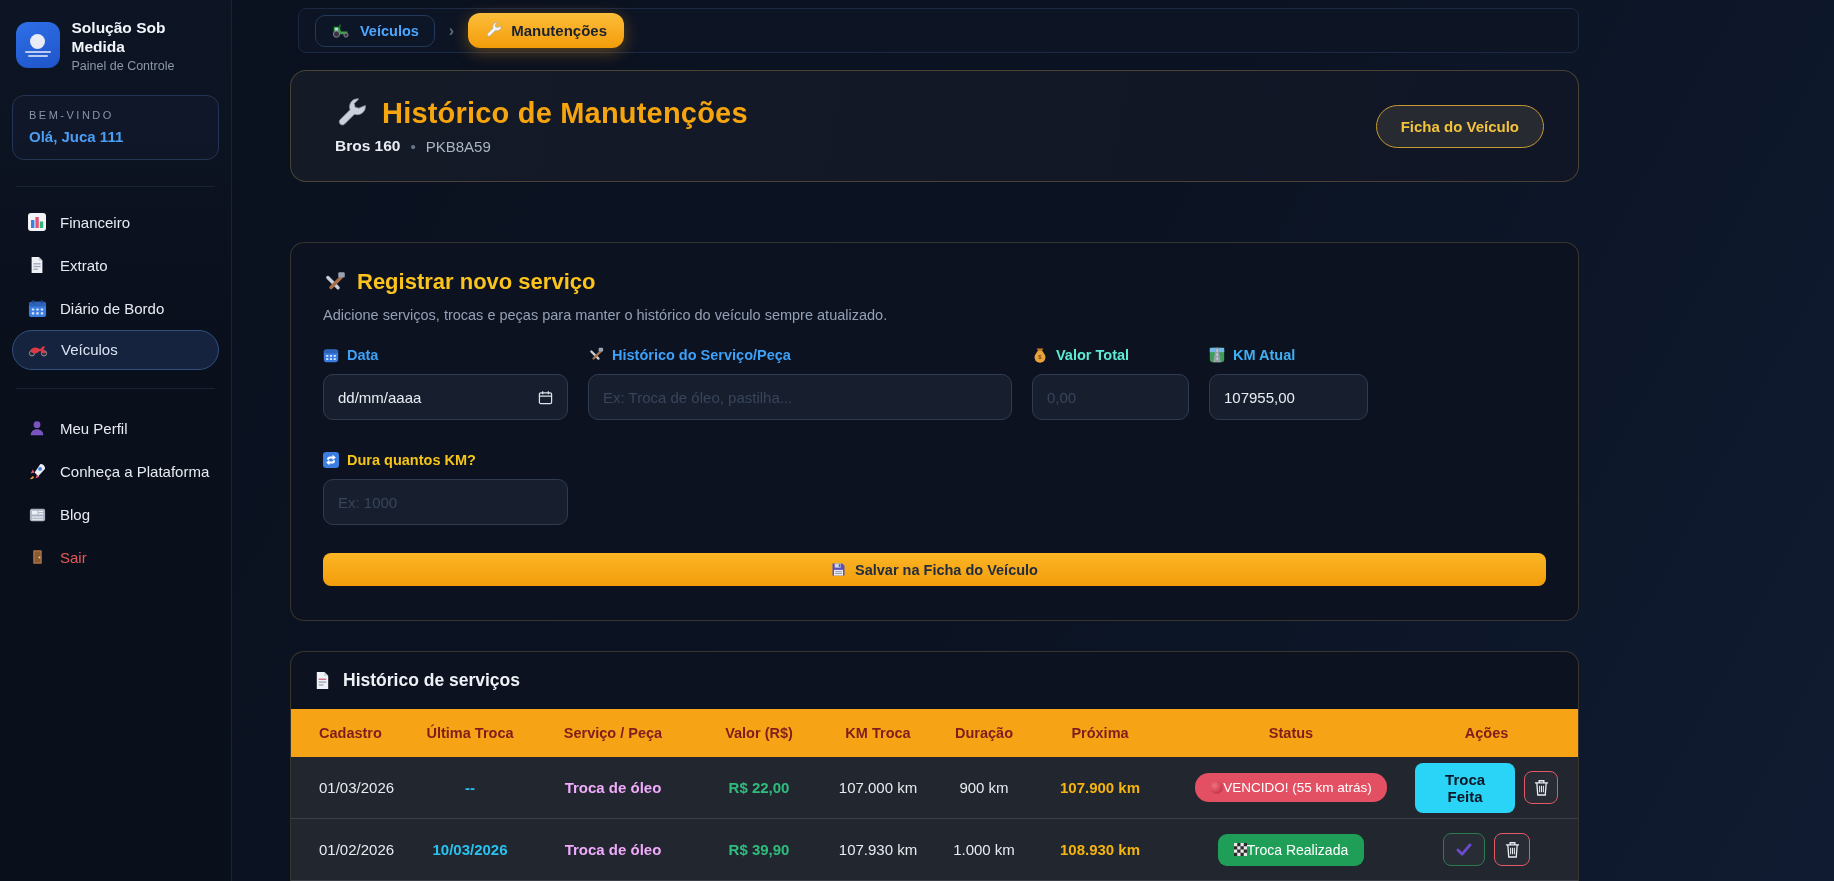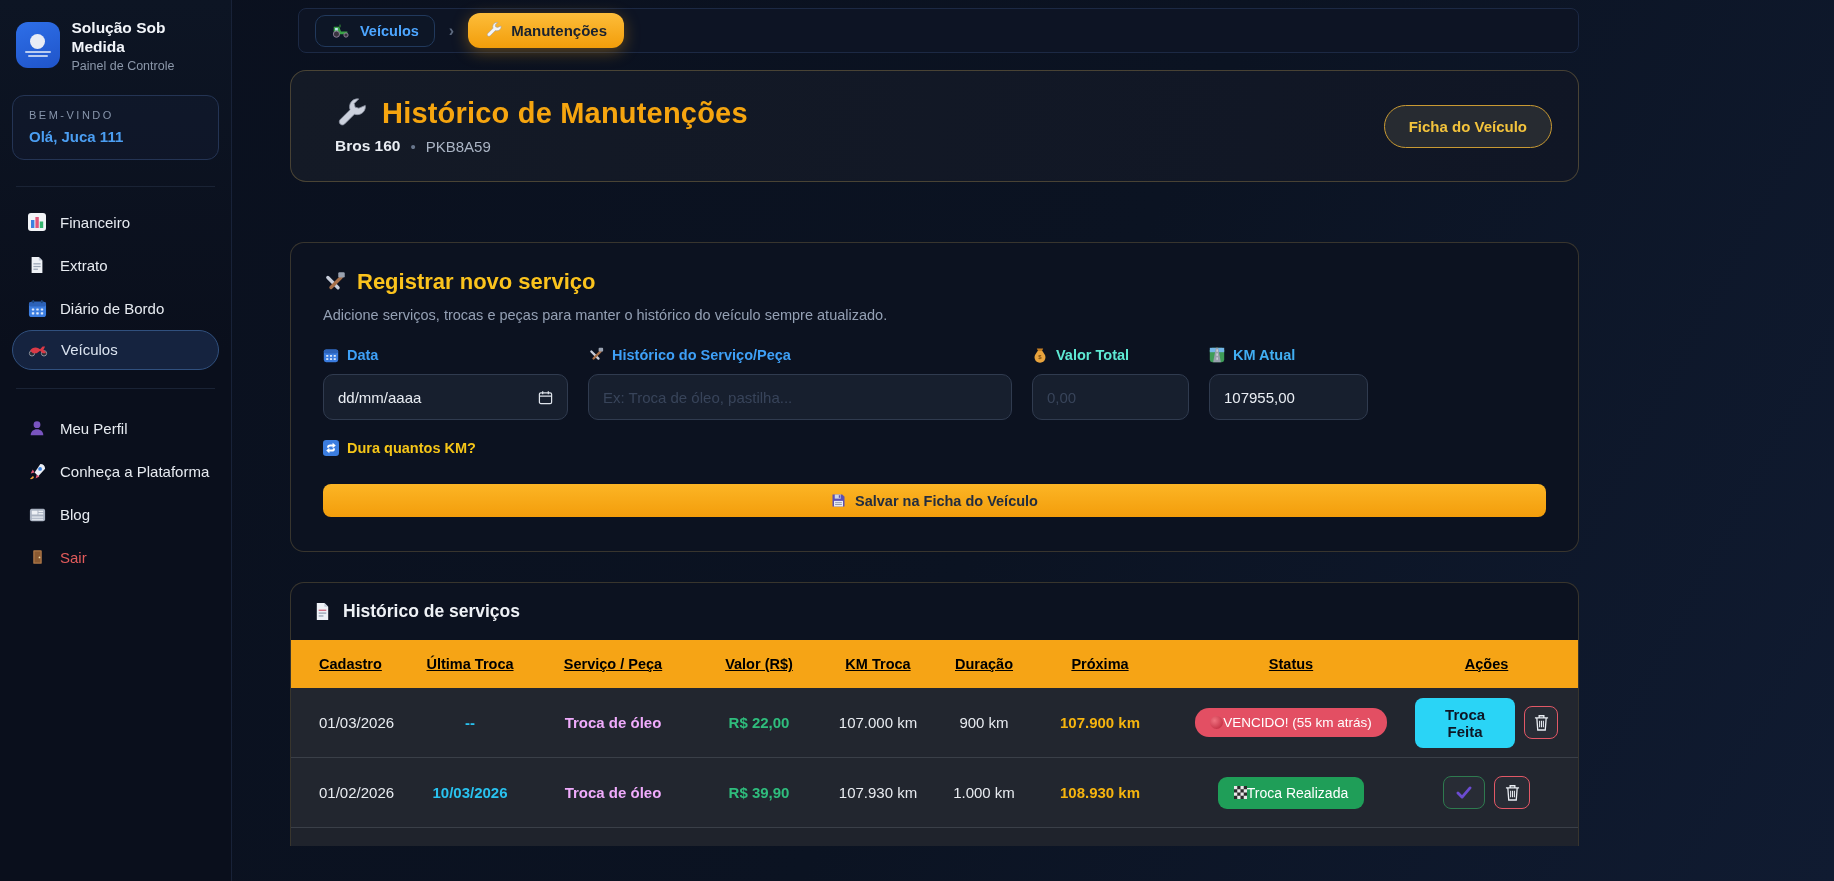--- a/index.html
+++ b/index.html
@@ -69,21 +69,21 @@
   }
   .sep { color:#5e6b80; font-size:16px; font-weight:bold; }
 
   .card { border-radius:14px; background:#0c1220; border:1px solid rgba(214,178,94,.22); }
 
   
   .header-card {
     margin-top:17px; height:112px; border-radius:16px;
     background:linear-gradient(100deg,#141a26,#101625);
     border:1px solid rgba(214,178,94,.28);
-    display:flex; align-items:center; justify-content:space-between; padding:0 26px 0 44px;
+    display:flex; align-items:center; justify-content:space-between; padding:0 34px 0 44px;
   }
   .hc-title-row { display:flex; align-items:center; gap:15px; }
   .hc-title { font-size:29px; font-weight:800; color:#f6a50f; letter-spacing:.2px; }
   .hc-sub { display:flex; align-items:center; gap:10px; margin-top:7px; font-size:15px; }
   .hc-name { font-weight:bold; color:#e9edf3; font-size:15.5px; }
   .hc-dot { color:#68768c; }
   .hc-plate { color:#aab4c4; }
   .ficha-btn {
     padding:12px 24px; border-radius:999px; background:#272b31;
     border:1.5px solid #c99a33; color:#f3c33c; font-size:15px; font-weight:bold; cursor:pointer;
@@ -101,37 +101,37 @@
   .f-input {
     height:46px; width:100%; border-radius:10px; background:rgba(33,42,58,.55);
     border:1px solid #303b4f; padding:0 14px; display:flex; align-items:center; gap:8px;
   }
   .f-input input {
     flex:1; min-width:0; background:transparent; border:none; outline:none;
     color:#e9edf3; font-size:15px; font-family:inherit;
   }
   .f-input input::placeholder { color:#38445a; opacity:1; }
   .w-data{width:245px;} .w-desc{width:424px;} .w-valor{width:157px;} .w-km{width:159px;}
-  .row2 { margin-top:20px; }
+  .row2 { margin-top:32px; }
   .save-btn {
     margin-top:28px; width:100%; height:33px; border:none; border-radius:8px; cursor:pointer;
     background:linear-gradient(180deg,#fcb525,#f39d0b);
     color:#232d3f; font-size:14.5px; font-weight:600; font-family:inherit;
     display:flex; align-items:center; justify-content:center; gap:9px;
   }
 
   
   .table-card { margin-top:30px; border-radius:14px 14px 0 0; border-bottom:none; overflow:hidden; }
   .t-head { display:flex; align-items:center; gap:11px; padding:18px 22px; }
   .t-title { font-size:17.5px; font-weight:bold; color:#eef1f5; }
   .t-grid { display:grid; grid-template-columns:100px 118px 168px 124px 114px 98px 134px 248px 1fr; align-items:center; padding:0 20px; }
   .t-cols { background:#f6a415; height:48px; }
-  .t-cols > div { font-size:14.5px; font-weight:800; color:#000000; text-align:center;text-decoration:underline; }
+  .t-cols > div { font-size:14.5px; font-weight:800; color:#7f1d1d; text-align:center; }
   .t-cols > div:first-child { text-align:left; padding-left:8px; }
-  .t-row { background:#22262f; height:70px; border-bottom:1px solid #3a3f48; font-size:15px; color:#e8ebf0; }
+  .t-row { background:#22262f; height:62px; border-bottom:1px solid #3a3f48; font-size:15px; color:#e8ebf0; }
   .t-row > div { text-align:center; }
   .t-row > div:first-child { text-align:left; padding-left:8px; }
   .c-cyan { color:#29c2ef; font-weight:bold; }
   .c-bold { font-weight:bold; color:#f0abfc; }
   .c-green { color:#2fbd7d; font-weight:bold; }
   .c-orange { color:#f6b40e; font-weight:bold; }
   .badge {
     display:inline-flex; align-items:center; color:#fff; font-weight:normal; font-size:13.5px;
   }
   .badge.red { background:#e34f63; border-radius:14px; padding:7px 15px; }
@@ -420,20 +420,23 @@
       <div class="row2 field w-data">
         <div class="f-label yellow">
           <span>
             <svg width="16" height="16" viewBox="0 0 20 20">
                 <rect width="20" height="20" rx="4" fill="#3b7de0"></rect>
                 <path fill="#fff" d="M5 9.5a4 4 0 0 1 4-4h3V3.4l4 3.4-4 3.4V8H9a2 2 0 0 0-2 2z"></path>
                 <path fill="#fff" d="M15 10.5a4 4 0 0 1-4 4H8v2.1l-4-3.4 4-3.4V12h3a2 2 0 0 0 2-2z"></path>
               </svg>
           </span>
           <span>Dura quantos KM?</span>
+        </div>
+        <div class="f-input">
+          <input type="text" placeholder="Ex: 1000" style="">
         </div>
       </div>
 
       <button class="save-btn">
         <span>
           <svg width="15" height="15" viewBox="0 0 20 20">
               <path d="M2 2h13l3 3v13H2z" fill="#5b50b5"></path>
               <rect x="5" y="2" width="8" height="5.5" fill="#cfd6e6"></rect>
               <rect x="10.4" y="3" width="2" height="3.4" fill="#5b50b5"></rect>
               <rect x="4" y="10.5" width="12" height="7.5" fill="#e8ecf5"></rect>

